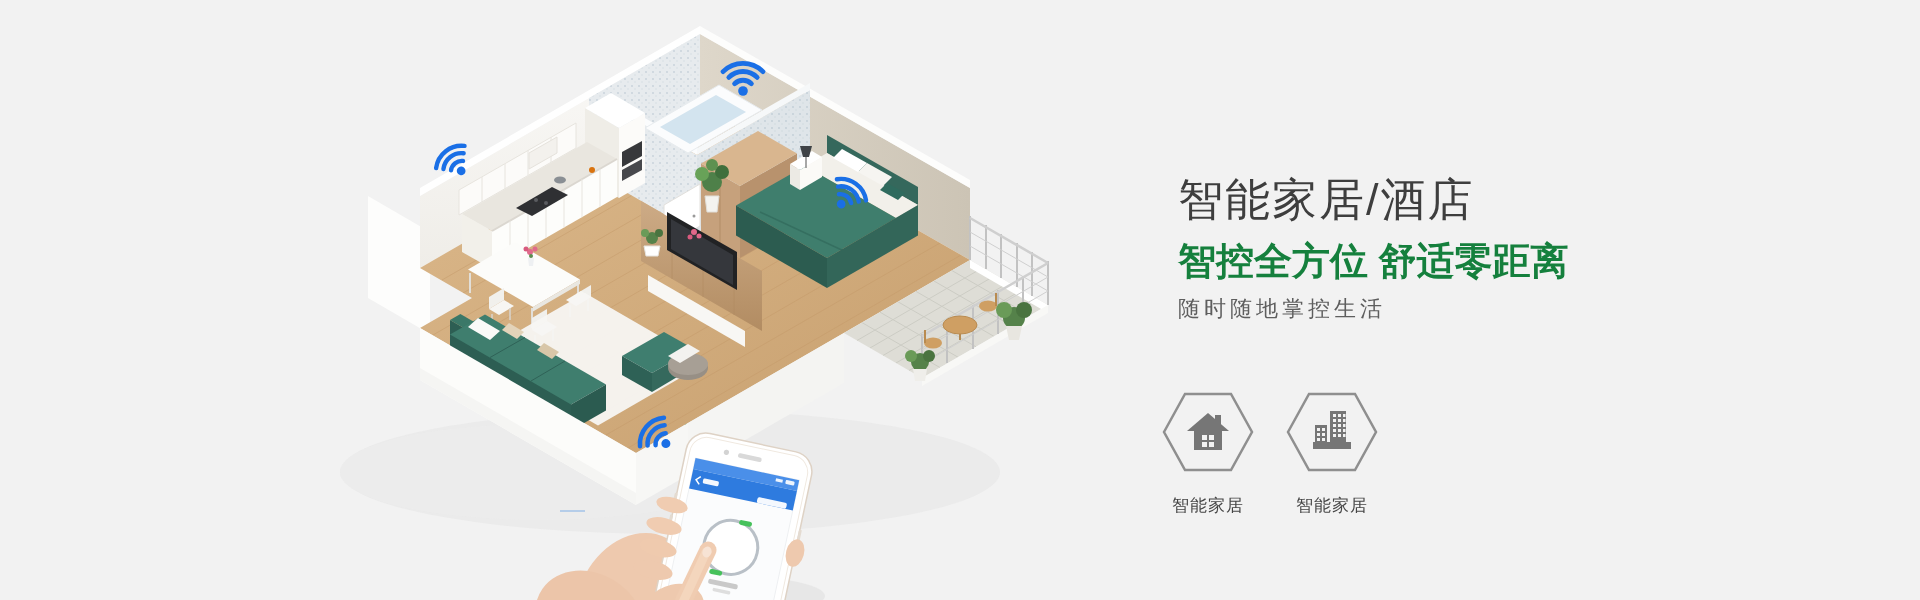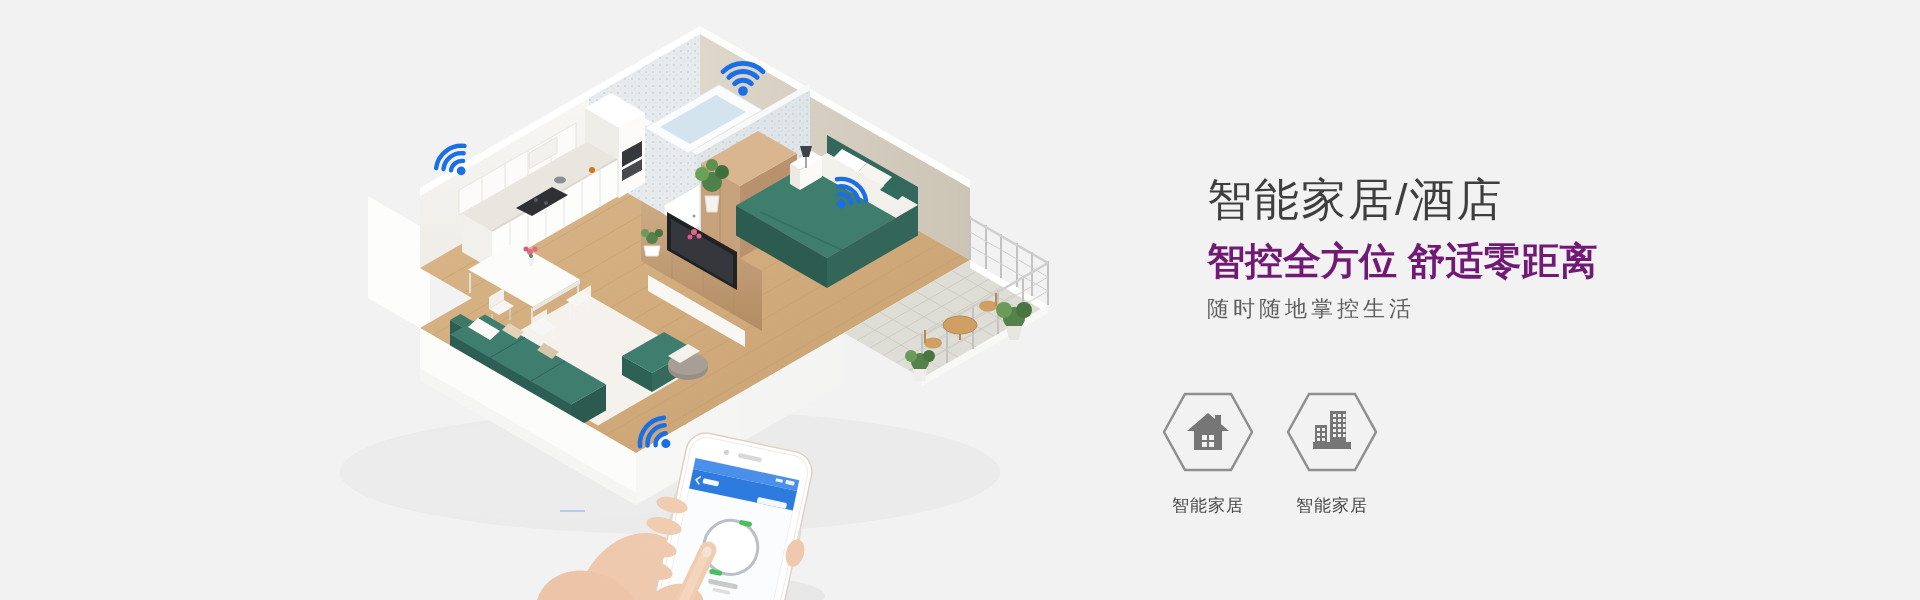--- a/index.html
+++ b/index.html
@@ -1,19 +1,19 @@
 <!DOCTYPE html>
 <html><head>
 <meta charset="utf-8">
 <style>
   html,body{margin:0;padding:0;}
   body{font-family:"Liberation Sans","DejaVu Sans",sans-serif;}
   .banner{position:relative;width:1920px;height:600px;overflow:hidden;background:#f2f2f2;}
   .illustration{position:absolute;left:0;top:0;width:1160px;height:600px;}
-  .hero-text{position:absolute;left:1207px;top:174px;}
+  .hero-text{position:absolute;left:1178px;top:174px;}
   .hero-title{margin:0;font-size:45px;font-weight:200;letter-spacing:2px;color:#3e3e3e;line-height:1.15;}
   .hero-subtitle{margin:14px 0 0 0;font-size:38px;font-weight:700;letter-spacing:0px;color:#17549f;line-height:1.15;}
   .hero-tagline{margin:13px 0 0 0;font-size:22px;font-weight:400;letter-spacing:4px;color:#5e5e5e;line-height:1.2;}
   .categories{position:absolute;left:1146px;top:390px;display:flex;}
   .category{width:124px;display:flex;flex-direction:column;align-items:center;cursor:pointer;}
   .category + .category{margin-left:0px;}
   .category-label{margin-top:20px;font-size:17px;color:#454545;letter-spacing:1px;}
   .hex-svg{display:block;}
 </style>
 </head>
@@ -418,21 +418,21 @@
       <ellipse cx="672" cy="612" rx="34" ry="26" transform="rotate(-30 672 612)" fill="#eec9ae"></ellipse>
       <line x1="660" y1="650" x2="708" y2="550" stroke="#f0ccb1" stroke-width="17" stroke-linecap="round"></line>
       <line x1="662" y1="648" x2="706" y2="552" stroke="#f4d6bd" stroke-width="9" stroke-linecap="round"></line>
       <ellipse cx="707" cy="552" rx="4.5" ry="5.5" transform="rotate(20 707 552)" fill="#f7e3d4"></ellipse>
     </g>
   </svg>
   </div>
 
   <div class="hero-text">
     <h1 class="hero-title" style="color: rgb(62, 62, 62);">智能家居/酒店</h1>
-    <h2 class="hero-subtitle" style="color: #701a75;">智控全方位 舒适零距离</h2>
+    <h2 class="hero-subtitle" style="color: #15803d;">智控全方位 舒适零距离</h2>
     <p class="hero-tagline" style="color: rgb(94, 94, 94);">随时随地掌控生活</p>
   </div>
 
   <div class="categories">
     <div class="category">
       <svg class="hex-svg" width="96" height="84" viewBox="-48 -42 96 84">
         <polygon points="-44,0 -23,-38 23,-38 44,0 23,38 -23,38" fill="none" stroke="#8f8f8f" stroke-width="2.5"></polygon>
         <g fill="#767676">
           <rect x="7" y="-17" width="6" height="9"></rect>
           <polygon points="-21,-1 0,-19 21,-1"></polygon>

